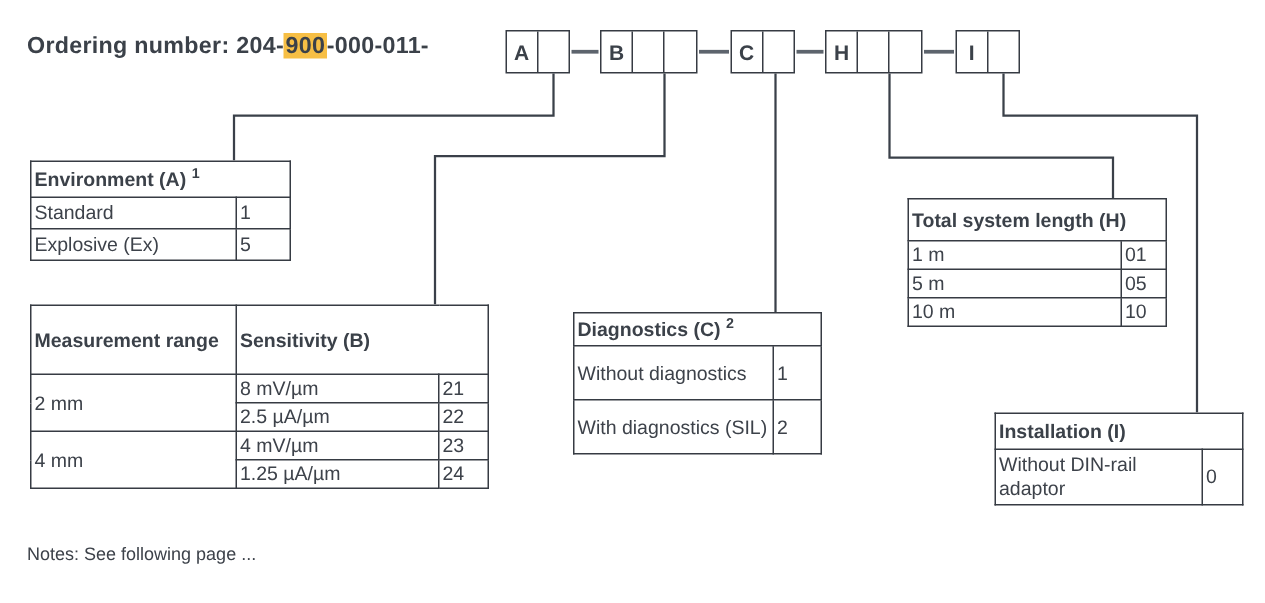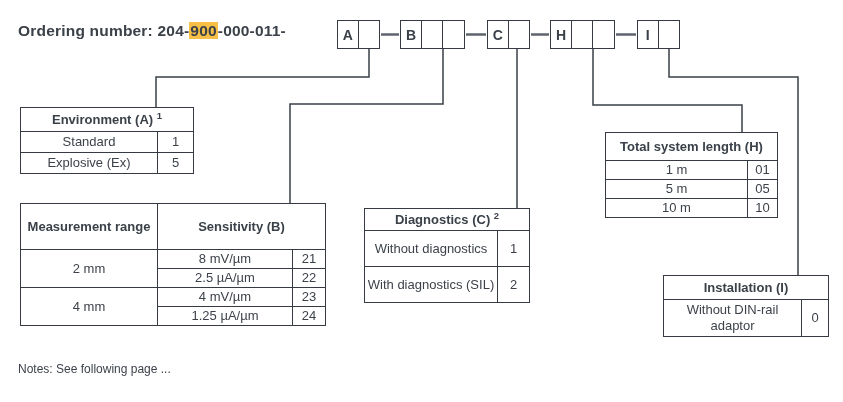--- a/index.html
+++ b/index.html
@@ -39,34 +39,34 @@
   
   table.opt{
     position:absolute;
     border-collapse:collapse;
     table-layout:fixed;
     background:#fff;
     font-size:13px;color:#3d424a;
   }
   table.opt th,table.opt td{
     border:1.5px solid #363b43;
-    text-align:center;vertical-align:middle;
+    text-align:left;vertical-align:middle;
     padding:1px 2px;line-height:1.22;
     font-weight:normal;
   }
   table.opt th{font-weight:bold;color:#3b4149;}
   sup.note-sup{font-size:9.5px;font-weight:bold;vertical-align:super;line-height:0;}
   
   #tbl-env{left:20px;top:107px;width:173px;}
   #tbl-env .h{height:24px;}
   #tbl-env .r{height:21px;}
   #tbl-sens{left:20px;top:203px;width:305px;}
   #tbl-sens .h{height:46px;}
   #tbl-sens .r{height:19px;}
-  #tbl-diag{left:364px;top:208px;width:165px;}
+  #tbl-diag{left:382px;top:208px;width:165px;}
   #tbl-diag .h{height:22px;}
   #tbl-diag .r{height:36px;}
   #tbl-len{left:605px;top:132px;width:172px;}
   #tbl-len .h{height:28px;}
   #tbl-len .r{height:19px;}
   #tbl-inst{left:663px;top:275px;width:165px;}
   #tbl-inst .h{height:24px;}
   #tbl-inst .r{height:37px;}
   
   .notes{

